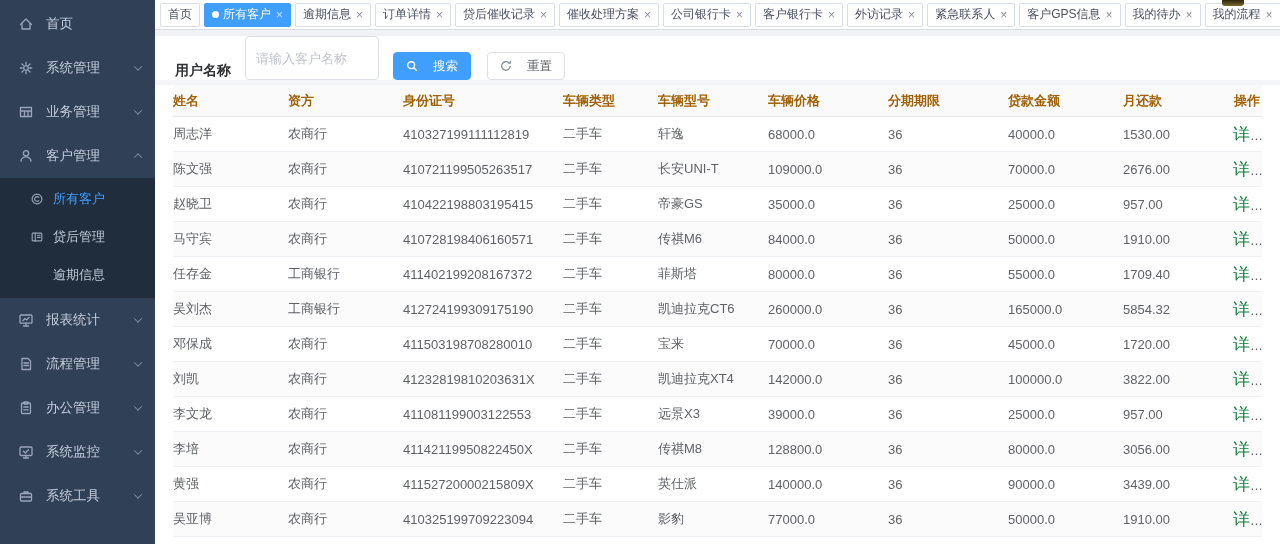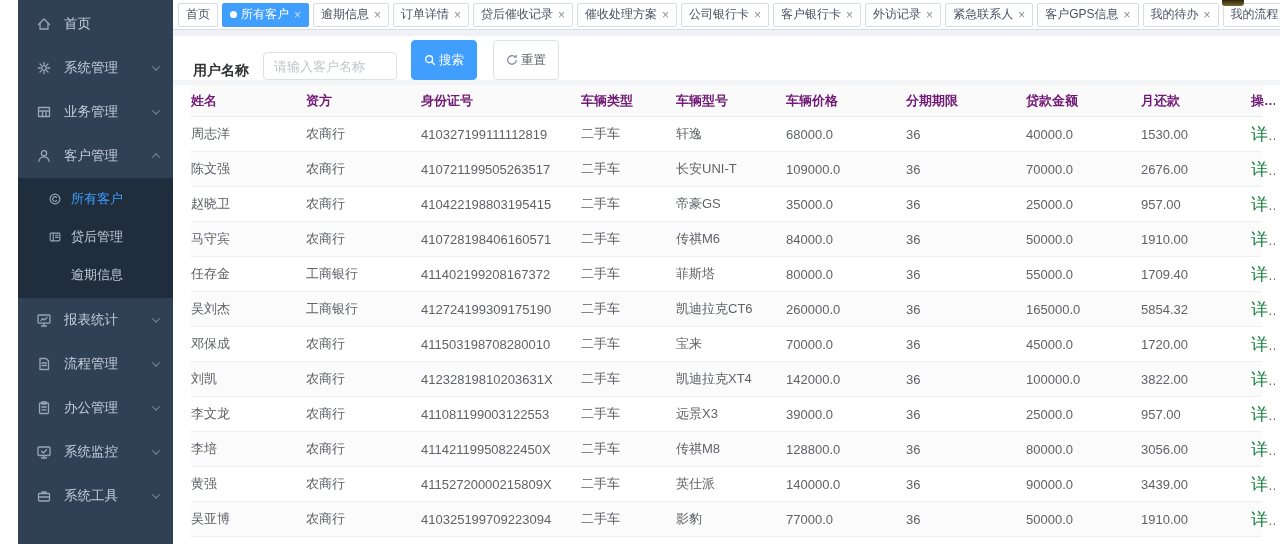--- a/index.html
+++ b/index.html
@@ -1,18 +1,18 @@
 <!DOCTYPE html>
 <html><head>
 <meta charset="utf-8">
 <style>
   * { box-sizing: border-box; margin: 0; padding: 0; }
   html,body { width:1280px; height:544px; overflow:hidden; }
   body { font-family:"Liberation Sans","DejaVu Sans",sans-serif; background:#fff; }
-  .app { display:flex; width:1280px; height:544px;padding-left:18px; }
+  .app { display:flex; width:1280px; height:544px; }
 
   
   .sidebar { width:155px; flex:none; background:#304156; overflow:hidden; }
   #menu { padding-top:2px; }
   .menu-item { height:44px; display:flex; align-items:center; padding:0 14px 0 18px;
                color:#c3ccd9; font-size:13.5px; cursor:pointer; }
   .mi-icon { width:16px; height:16px; display:inline-flex; flex:none; align-items:center; justify-content:center; }
   .mi-icon svg { display:block; }
   .mi-label { margin-left:12px; white-space:nowrap; }
   .chev { margin-left:auto; width:6px; height:6px; border-right:1.4px solid #7e8a9c;
@@ -36,37 +36,37 @@
          padding:0 7px; border:1px solid #d8dce5; border-radius:2px; background:#fff;
          font-size:12px; color:#495060; cursor:pointer; white-space:nowrap; }
   .tab.active { background:#409eff; border-color:#409eff; color:#fff; }
   .tab-dot { width:7px; height:7px; border-radius:50%; background:#fff; flex:none; }
   .tab-close { font-size:12px; line-height:1; opacity:.65; margin-left:1px; }
 
   .page-gap { height:6px; background:#f0f2f5; flex:none; }
 
   .search-row { height:44px; flex:none; display:flex; align-items:flex-end; padding:0 20px; }
   .s-label { font-size:14px; font-weight:bold; color:#303133; margin-right:14px; }
-  .s-input { width:134px; height:28px; border:1px solid #dcdfe6; border-radius:4px;
+  .s-input { width:134px; height:44px; border:1px solid #dcdfe6; border-radius:4px;
              padding:0 10px; font-size:13px; color:#606266; outline:none; }
   .s-input::placeholder { color:#c0c4cc; }
-  .btn { display:inline-flex; align-items:center; gap:3px; height:40px; padding:0 12px;
+  .btn { display:inline-flex; align-items:center; gap:15px; height:28px; padding:0 12px;
          border-radius:4px; font-size:12.5px; cursor:pointer; border:1px solid transparent; }
   .btn svg { display:block; }
   .btn-primary { background:#409eff; color:#fff; border-color:#409eff; margin-left:14px; }
   .btn-plain { background:#fff; color:#606266; border-color:#dcdfe6; margin-left:16px; }
 
   .section-gap { height:5px; background:#f4f5f7; flex:none; }
 
   
   .table { padding:0 18px; flex:1; overflow:hidden; }
   .thead, .tr { display:grid;
     grid-template-columns:115px 115px 160px 95px 110px 120px 120px 115px 110px minmax(24px,1fr);
     align-items:center; }
-  .thead { height:32px; font-size:13px; font-weight:bold; color:#701a75;
+  .thead { height:32px; font-size:13px; font-weight:bold; color:#a16207;
            background:#fafafa; border-bottom:1px solid #e8eaec; }
   .tr { height:35px; font-size:13px; color:#606266; border-bottom:1px solid #eef0f4; }
   .tr.alt { background:#fbfbfc; }
   .td, .th { overflow:hidden; white-space:nowrap; text-overflow:ellipsis; padding-right:8px; }
   .ta-r { text-align:right; padding-right:2px; }
   .link { color:#15803d; text-decoration:none; cursor:pointer; font-size:17px; }
 </style>
 </head>
 <body>
 

